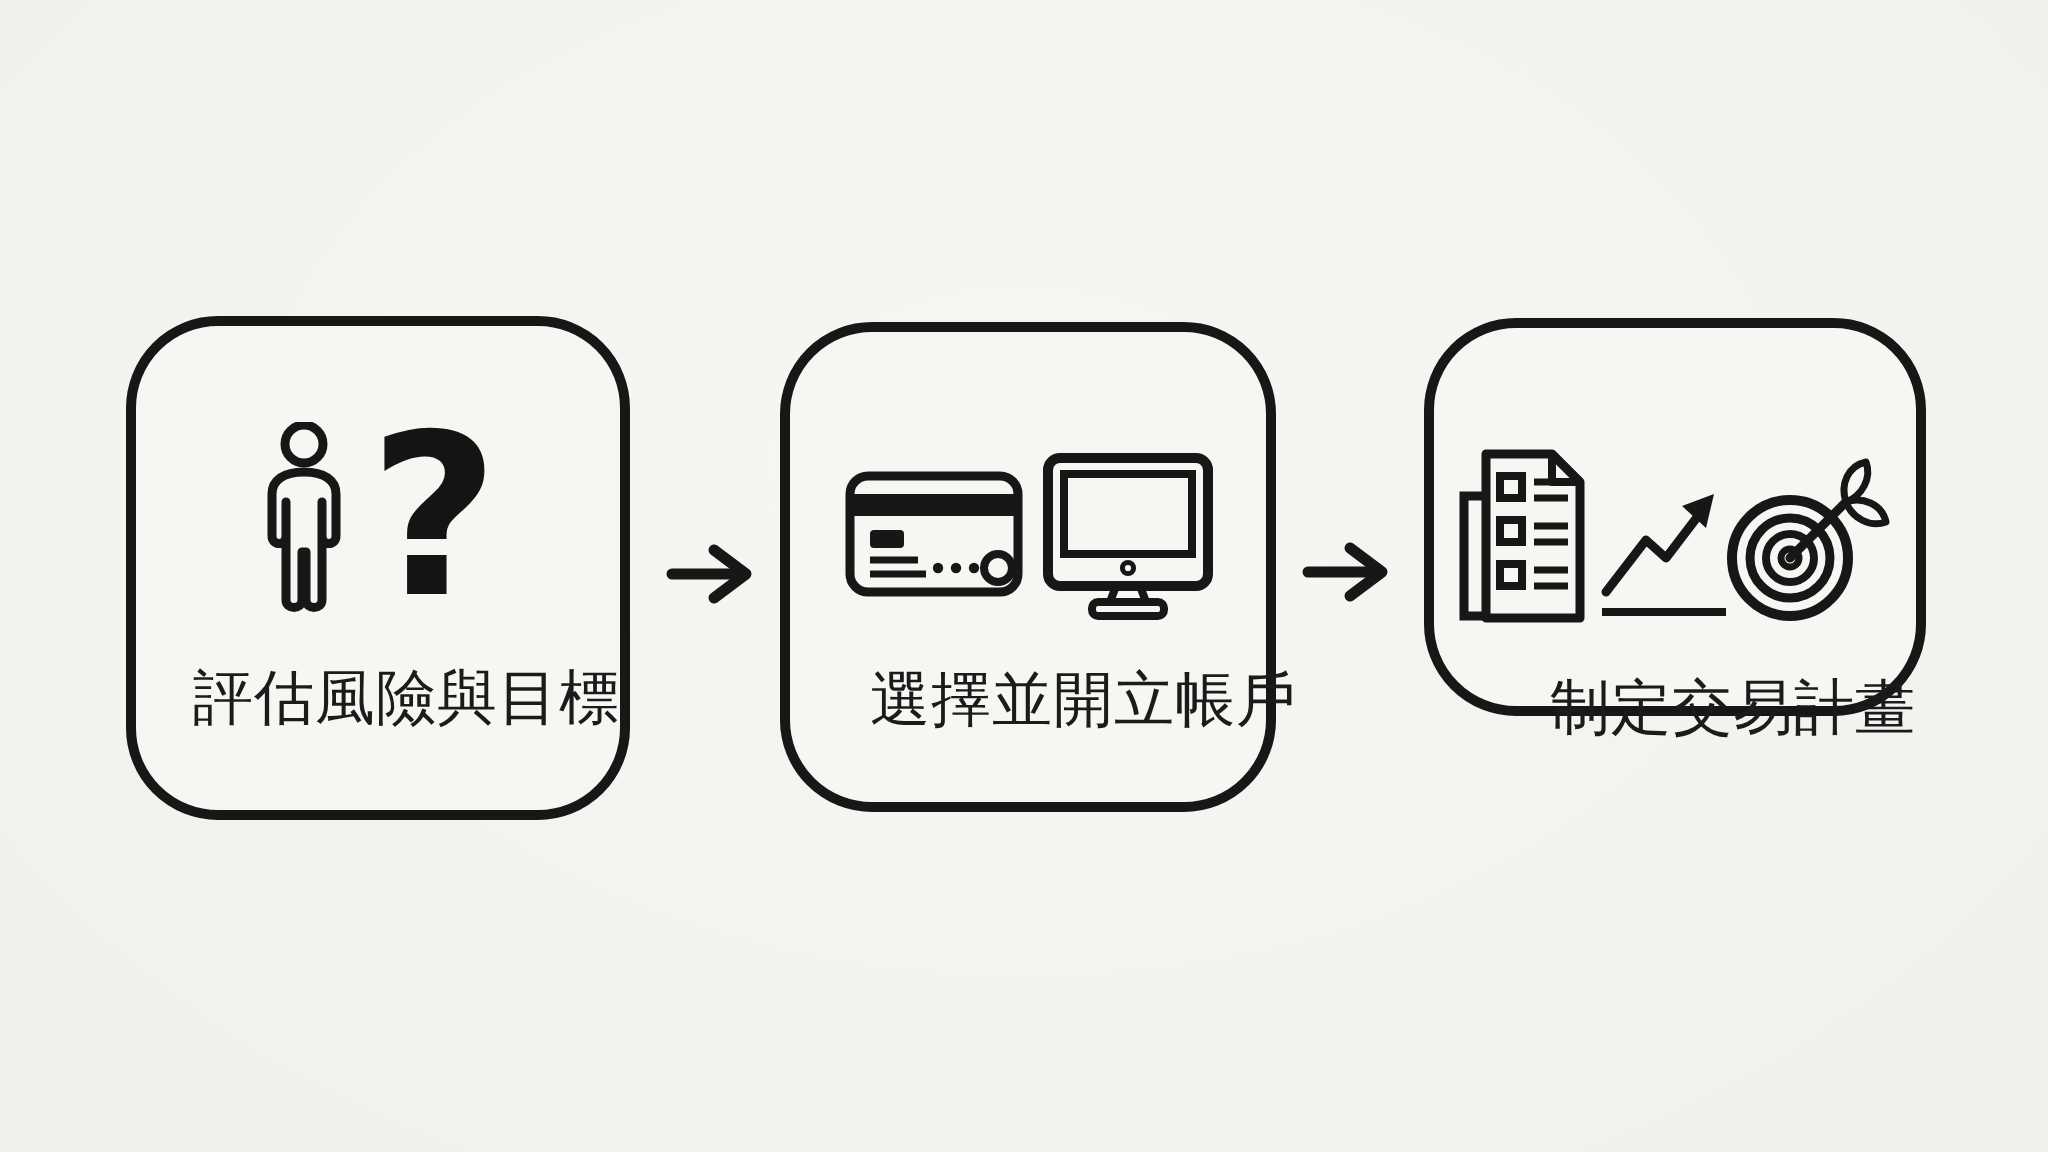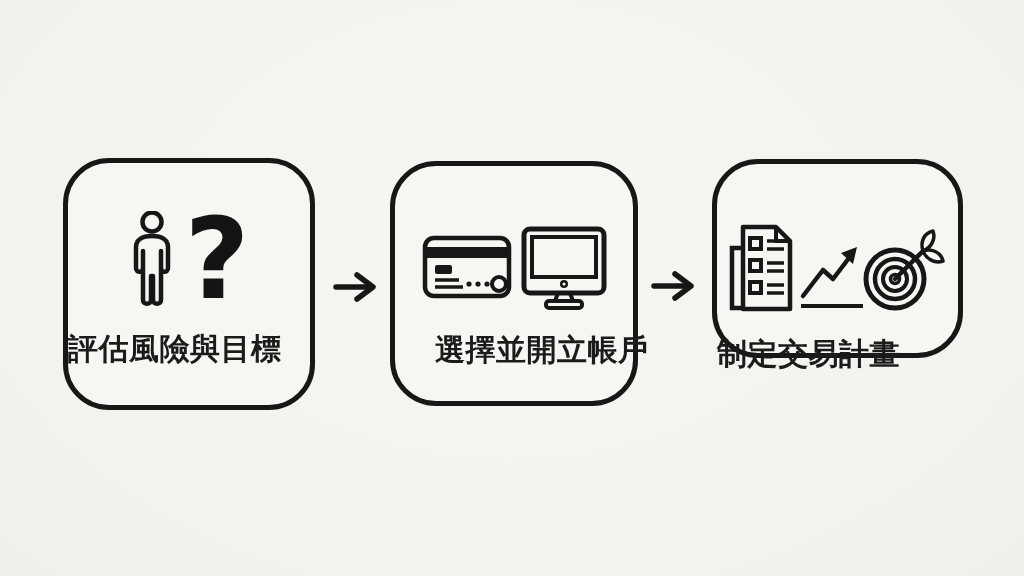--- a/index.html
+++ b/index.html
@@ -38,23 +38,23 @@
     font-family: "DejaVu Sans", sans-serif;
     font-weight: 900;
     font-size: 112px;
     line-height: 0.88;
     color: #141414;
     transform: translateY(-2px);
   }
   .step-label {
     position: absolute;
     left: 0; right: 0;
-    text-align: left;
+    text-align: right;
     font-size: 30px;
-    font-weight: 700;
+    font-weight: 400;
     color: #1b1b1b;
     letter-spacing: 0.5px;
     white-space: nowrap;
   }
   .step-1 .step-label { top: 166px; }
   .step-2 .step-label { top: 164px; padding-left: 40px; }
   .step-3 .step-label { top: 170px; }
   .flow-arrow { position: absolute; }
   .arrow-1 { left: 333px; top: 271px; }
   .arrow-2 { left: 651px; top: 270px; }

